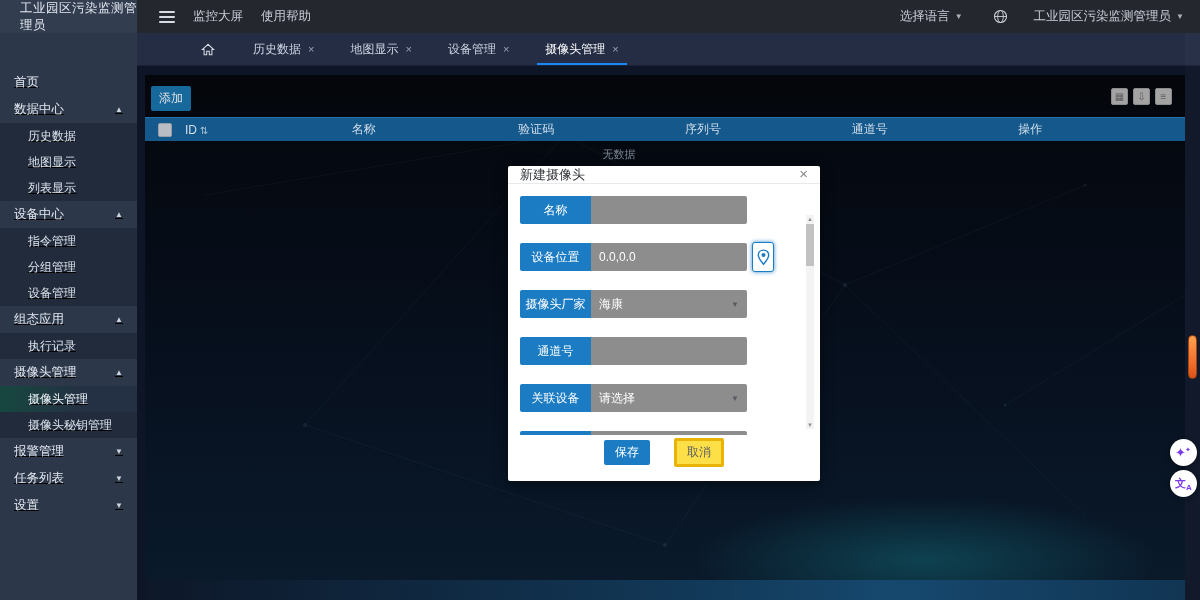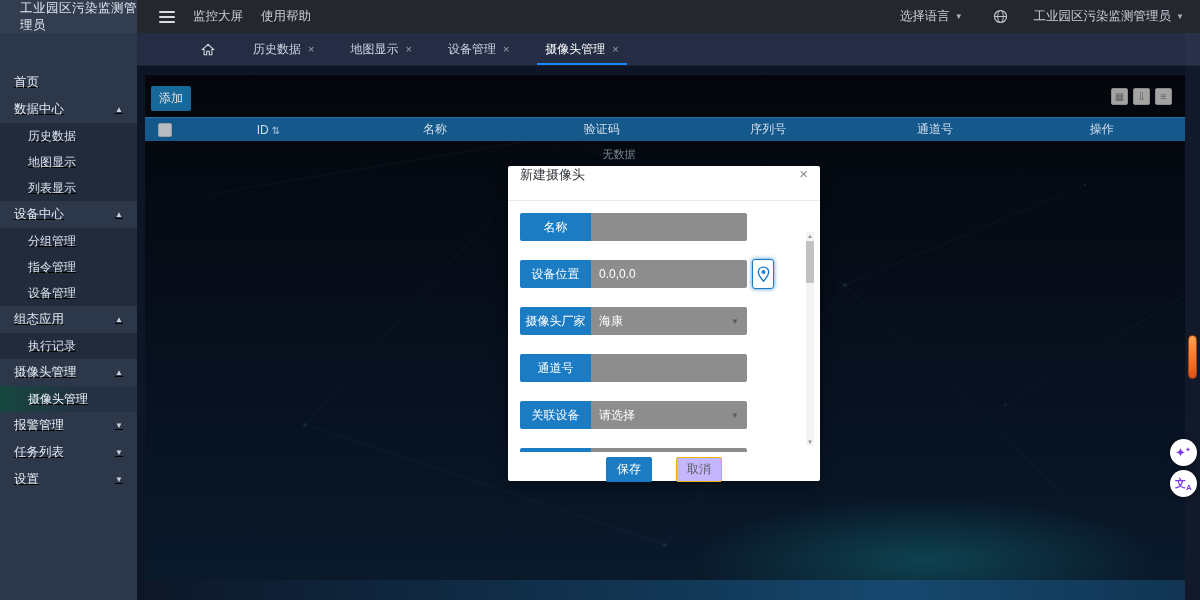--- a/index.html
+++ b/index.html
@@ -46,45 +46,45 @@
     background:radial-gradient(ellipse 330px 90px at 75% 96%, rgba(25,160,170,0.30), rgba(25,160,170,0) 70%); pointer-events:none; }
   .plexus { position:absolute; left:0; top:0; pointer-events:none; }
 
   .add-btn { position:absolute; left:6px; top:11px; background:#17689b; color:#e5e5e5; font-size:12px; padding:4px 8px; border:none; border-radius:2px; cursor:pointer; }
   .tools { position:absolute; right:13px; top:13px; display:flex; gap:5px; }
   .tool-btn { width:17px; height:17px; background:#a3a3a3; border:1px solid #8b8b8b; border-radius:2px; color:#5d5d5d; font-size:10px; line-height:15px; text-align:center; cursor:pointer; }
 
   .thead { position:absolute; left:0; top:42px; width:1040px; height:24px; background:#15588b; border-top:1px solid #2470a8; display:flex; align-items:center; color:#d3dfeb; font-size:12px; }
   .th-check { width:40px; display:flex; justify-content:center; }
   .checkbox { width:14px; height:14px; background:#b9bdc3; border:1px solid #989ea6; border-radius:2px; cursor:pointer; }
-  .th { flex:1; text-align:center; cursor:pointer; }
+  .th { flex:1; text-align:left; cursor:pointer; }
   .sort { font-size:10px; color:#a9c3d8; margin-left:3px; }
   .empty-row { position:absolute; left:0; top:72px; width:948px; text-align:center; font-size:11px; color:#7e8896; }
 
   
   .bottom-strip { position:absolute; left:145px; top:580px; width:1040px; height:20px;
     background:linear-gradient(90deg,#0d1728 0%,#123a5a 55%,#16486e 72%,#113553 100%); z-index:4; }
 
   
   .modal { position:absolute; left:508px; top:166px; width:312px; height:315px; background:#ffffff; border-radius:2px; box-shadow:0 3px 14px rgba(0,0,0,.45); z-index:40; }
-  .m-head { height:35px; display:flex; align-items:flex-start; padding:0 12px; border-bottom:1px solid #e9e9e9; font-size:13px; color:#2f3338; }
+  .m-head { height:18px; display:flex; align-items:flex-start; padding:0 12px; border-bottom:1px solid #e9e9e9; font-size:13px; color:#2f3338; }
   .m-close { margin-left:auto; font-size:15px; color:#8a8a8a; cursor:pointer; line-height:1; }
   .m-body { position:relative; height:251px; overflow:hidden; padding-top:12px; }
   .f-row { position:relative; display:flex; width:227px; height:28px; margin:0 0 19px 12px; }
   .f-label { width:71px; background:#1b7cc4; color:#fff; font-size:12px; display:flex; align-items:center; justify-content:center; border-radius:2px 0 0 2px; }
   .f-input { flex:1; background:#8d8d8d; border:none; border-radius:0 2px 2px 0; color:#fff; font-size:12px; padding:0 8px; display:flex; align-items:center; position:relative; }
   .f-input .sel-caret { position:absolute; right:8px; font-size:8px; color:#565b62; }
   .pin-btn { position:absolute; right:-27px; top:-1px; width:22px; height:30px; background:#fff; border:1px solid #1b7cc4; border-radius:3px; box-shadow:0 0 4px rgba(27,124,196,.85); display:flex; align-items:center; justify-content:center; cursor:pointer; }
   .f-partial { overflow:hidden; height:5px; margin-bottom:0; }
   .m-scroll { position:absolute; right:6px; top:31px; width:8px; height:214px; background:#f3f3f3; }
   .m-scroll .arrow { position:absolute; left:0; width:8px; font-size:6px; color:#8f8f8f; text-align:center; }
   .m-scroll .thumb { position:absolute; left:0; top:9px; width:8px; height:42px; background:#c2c2c2; cursor:pointer; }
   .m-foot { height:34px; display:flex; align-items:center; justify-content:center; gap:24px; }
   .btn-save { background:#1b7cc4; color:#fff; border:none; border-radius:2px; font-size:12px; padding:4px 11px; cursor:pointer; }
-  .btn-cancel { background:#c4b5fd; color:#5a5e66; border:1px solid #eab308; border-radius:2px; font-size:12px; padding:3px 10px; cursor:pointer; }
+  .btn-cancel { background:#fde047; color:#5a5e66; border:3px solid #eab308; border-radius:2px; font-size:12px; padding:3px 10px; cursor:pointer; }
 
   
   .page-scroll { position:absolute; right:0; top:33px; width:15px; height:567px; background:rgba(255,255,255,0.02); z-index:25; }
   .page-thumb { position:absolute; right:3px; top:302px; width:9px; height:44px; border-radius:5px; background:linear-gradient(180deg,#ffa04f 0%,#ef6a28 70%,#d9521c 100%); border:1px solid #a34511; cursor:pointer; }
   .float-btn { position:absolute; right:3px; width:27px; height:27px; border-radius:50%; background:#ffffff; box-shadow:0 1px 5px rgba(0,0,0,.45); display:flex; align-items:center; justify-content:center; color:#7c3aed; z-index:50; cursor:pointer; }
   .fb-spark { top:439px; font-size:13px; }
   .fb-spark .mini { font-size:7px; position:relative; top:-5px; left:-1px; }
   .fb-trans { top:470px; font-size:11px; font-weight:bold; }
   .fb-trans .mini { font-size:8px; position:relative; top:3px; }
 </style>
@@ -138,43 +138,46 @@
     </div>
   <div class="s-sub">
       <span>列表显示</span>
     </div>
 
   <div class="s-item">
       <span>设备中心</span>
       <span class="s-caret">▲</span>
     </div>
   <div class="s-sub">
+      <span>指令管理</span>
+    </div>
+  <div class="s-sub">
       <span>分组管理</span>
-    </div>
-  <div class="s-sub">
-      <span>指令管理</span>
     </div>
   <div class="s-sub">
       <span>设备管理</span>
     </div>
 
   <div class="s-item">
       <span>组态应用</span>
       <span class="s-caret">▲</span>
     </div>
   <div class="s-sub">
       <span>执行记录</span>
     </div>
 
   <div class="s-item">
       <span>摄像头管理</span>
       <span class="s-caret">▲</span>
     </div>
   <div class="s-sub active">
       <span>摄像头管理</span>
+    </div>
+  <div class="s-sub">
+      <span>摄像头秘钥管理</span>
     </div>
 
   <div class="s-item">
       <span>报警管理</span>
       <span class="s-caret">▼</span>
     </div>
   <div class="s-item">
       <span>任务列表</span>
       <span class="s-caret">▼</span>
     </div>

